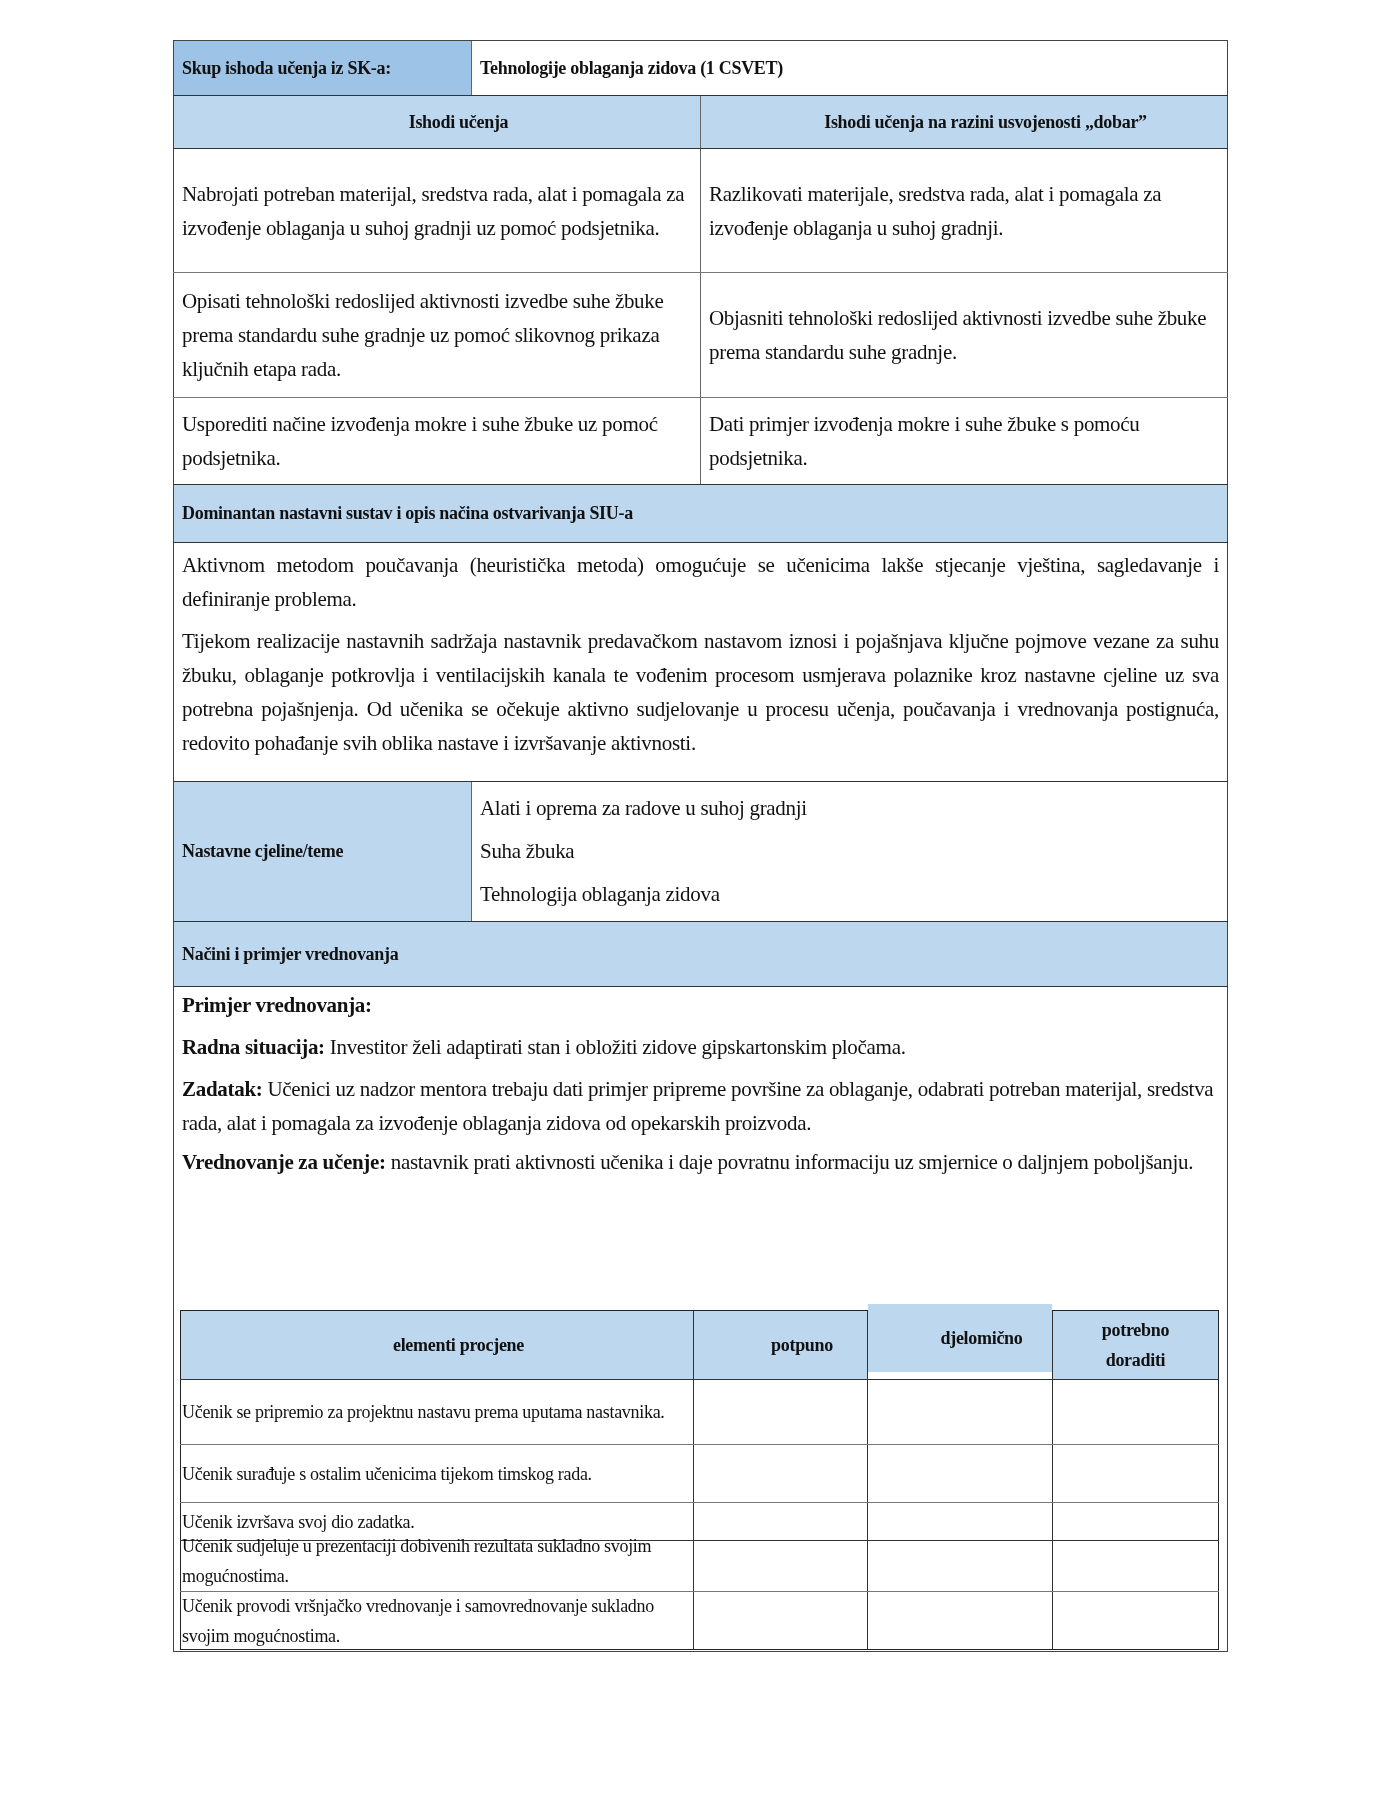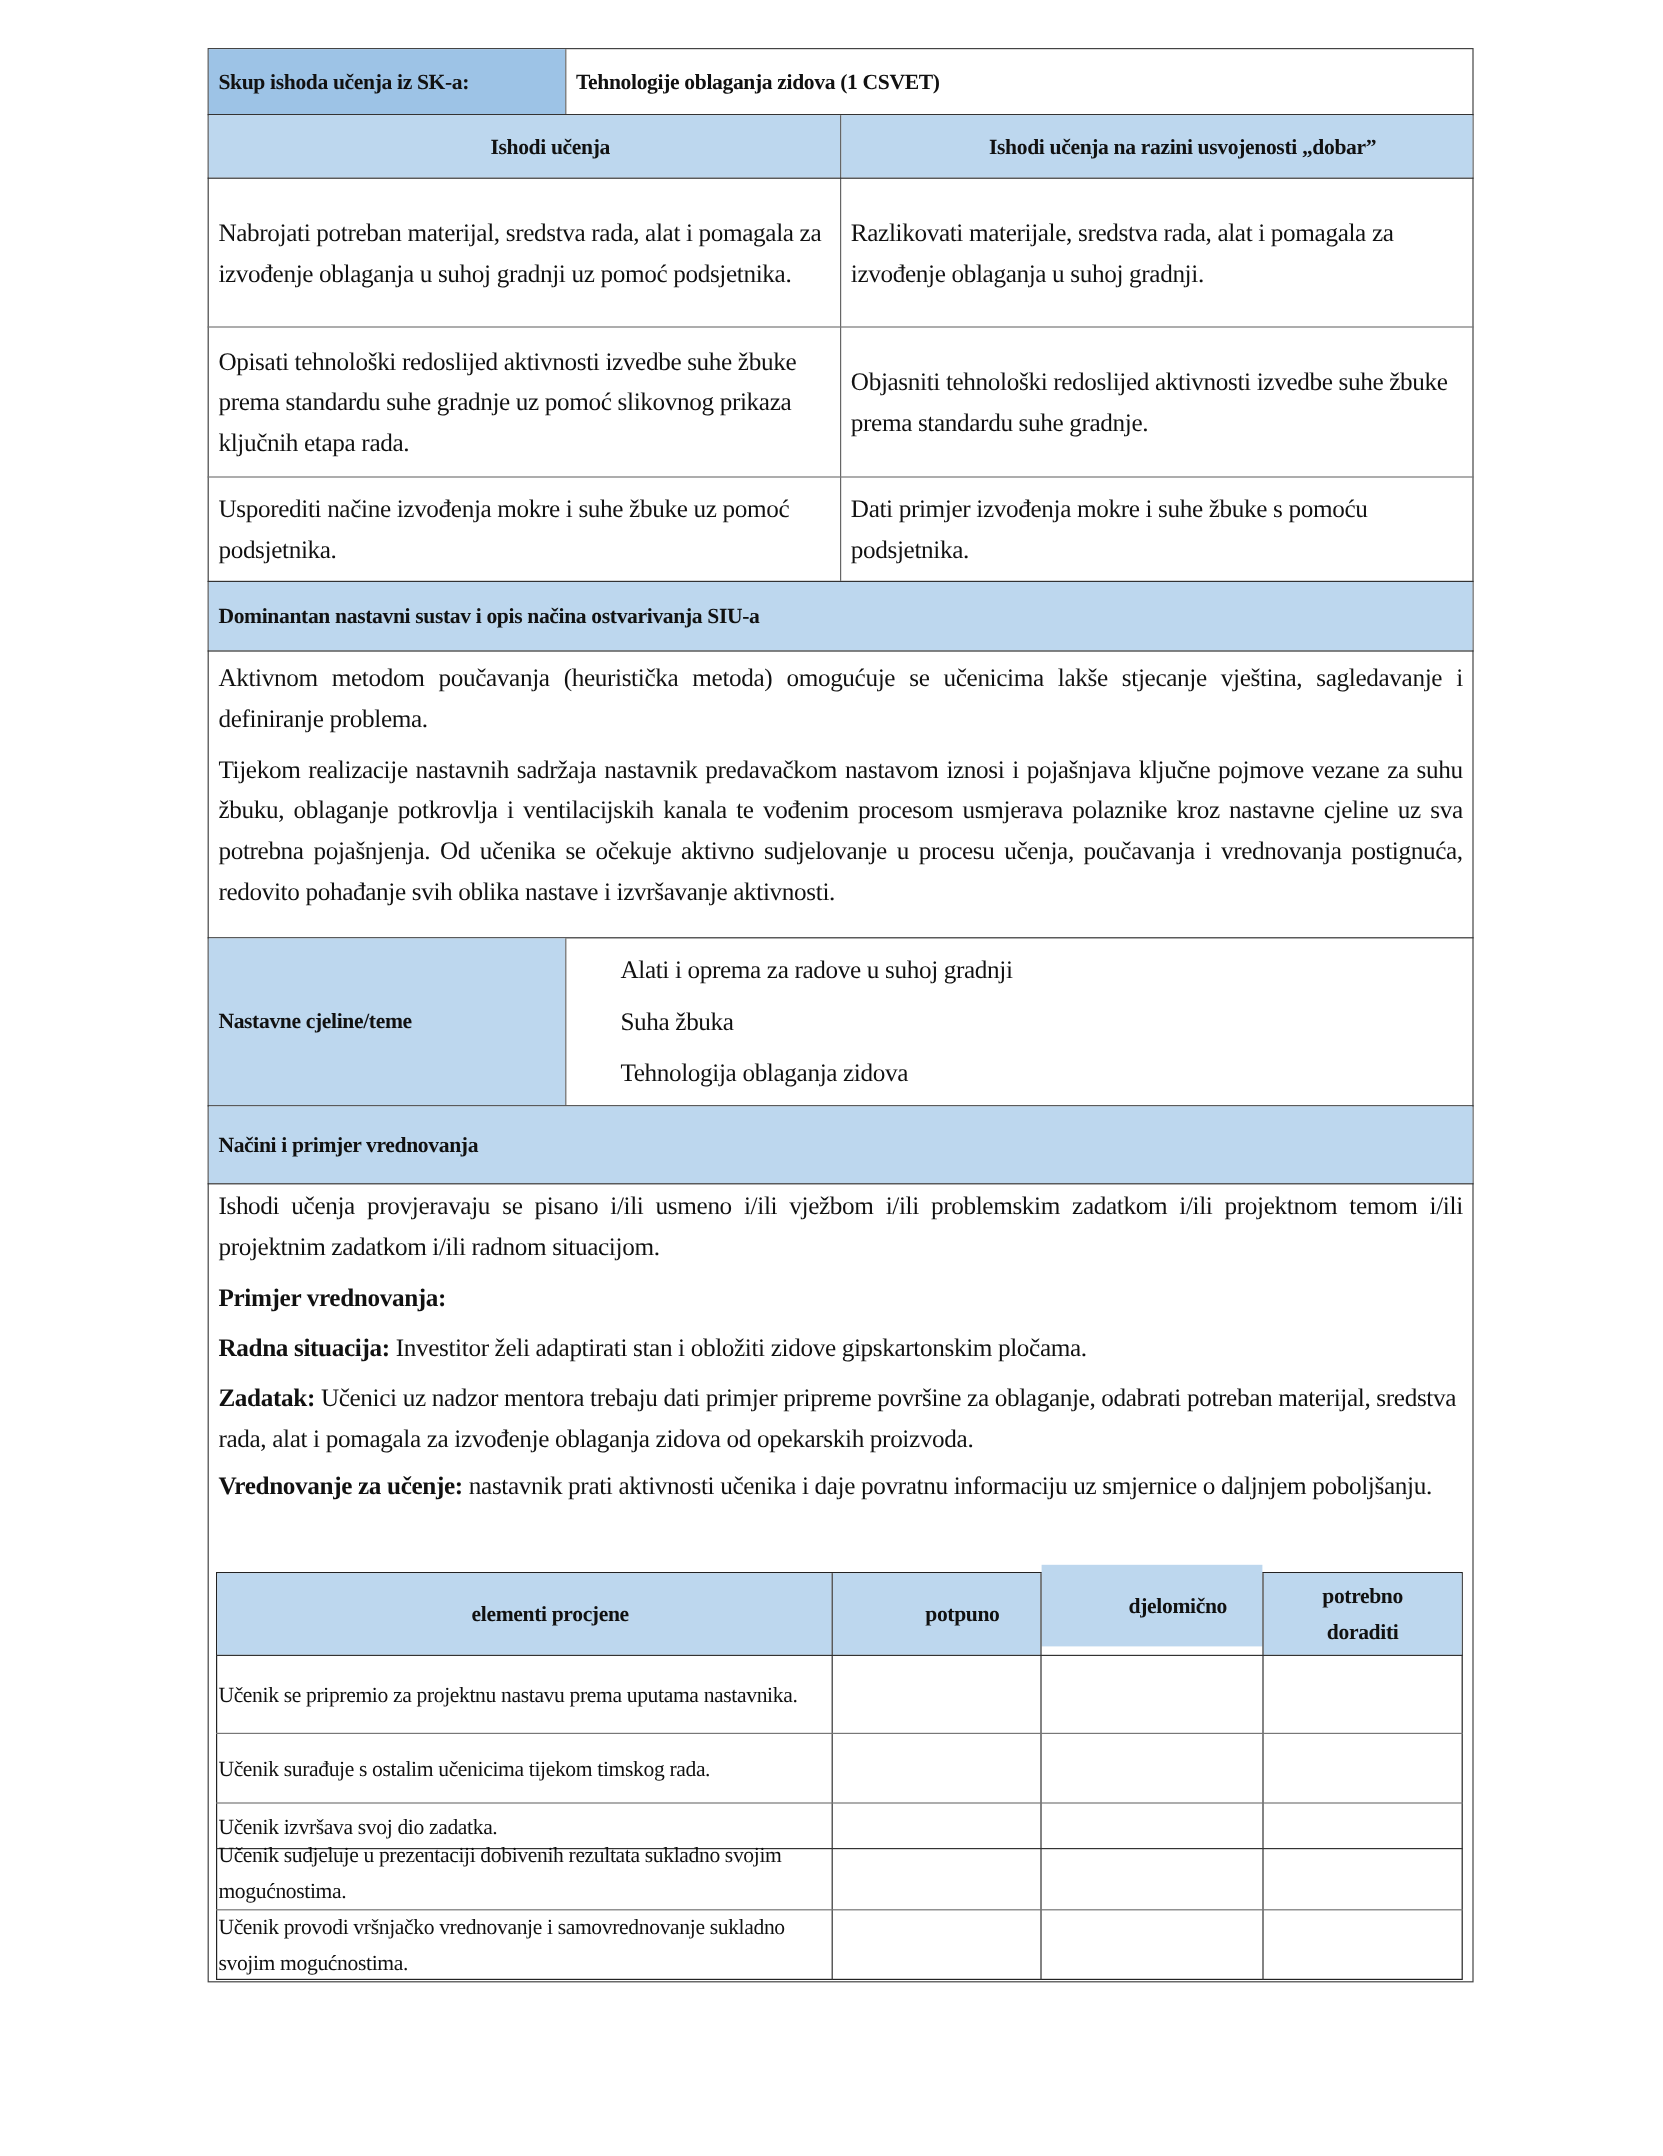--- a/index.html
+++ b/index.html
@@ -77,34 +77,33 @@
 <div class="abs t just" style="left:174px;top:548px;width:1053px;padding:0 8px;">
   <p style="margin-bottom:8px;">Aktivnom metodom poučavanja (heuristička metoda) omogućuje se učenicima lakše stjecanje vještina, sagledavanje i definiranje problema.</p>
   <p>Tijekom realizacije nastavnih sadržaja nastavnik predavačkom nastavom iznosi i pojašnjava ključne pojmove vezane za suhu žbuku, oblaganje potkrovlja i ventilacijskih kanala te vođenim procesom usmjerava polaznike kroz nastavne cjeline uz sva potrebna pojašnjenja. Od učenika se očekuje aktivno sudjelovanje u procesu učenja, poučavanja i vrednovanja postignuća, redovito pohađanje svih oblika nastave i izvršavanje aktivnosti.</p>
 </div>
 <div class="hline" style="left:173px;top:781px;width:1055px;"></div>
 
 <div class="cell blue pad th" style="left:174px;top:782px;width:297px;height:139px;">
   <span>Nastavne cjeline/teme</span>
 </div>
 <div class="vline" style="left:471px;top:782px;height:139px;"></div>
-<div class="abs t" style="left:495px;top:787px;width:755px;padding:0 22px;line-height:43px;">
+<div class="abs t" style="left:458px;top:787px;width:755px;padding:0 22px;line-height:43px;">
   <p>Alati i oprema za radove u suhoj gradnji</p>
   <p>Suha žbuka</p>
   <p>Tehnologija oblaganja zidova</p>
 </div>
 <div class="hline" style="left:173px;top:921px;width:1055px;"></div>
 
 <div class="cell blue pad th" style="left:174px;top:922px;width:1053px;height:64px;">
   <span>Načini i primjer vrednovanja</span>
 </div>
 <div class="hline" style="left:173px;top:986px;width:1055px;"></div>
 
 <div class="abs t just" style="left:174px;top:988px;width:1053px;padding:0 8px;">
-  <p style="margin-bottom:8px;">Ishodi učenja provjeravaju se pisano i/ili usmeno i/ili vježbom i/ili problemskim zadatkom i/ili projektnom temom i/ili projektnim zadatkom i/ili radnom situacijom.</p>
   <p class="b" style="margin-bottom:8px;">Primjer vrednovanja:</p>
   <p style="margin-bottom:8px;"><span class="b">Radna situacija:</span><span> Investitor želi adaptirati stan i obložiti zidove gipskartonskim pločama.</span></p>
   <p style="margin-bottom:8px;text-align:left;"><span class="b">Zadatak:</span><span> Učenici uz nadzor mentora trebaju dati primjer pripreme površine za oblaganje, odabrati potreban materijal, sredstva rada, alat i pomagala za izvođenje oblaganja zidova od opekarskih proizvoda.</span></p>
   <p style="line-height:28px;text-align:left;"><span class="b">Vrednovanje za učenje:</span><span> nastavnik prati aktivnosti učenika i daje povratnu informaciju uz smjernice o daljnjem poboljšanju.</span></p>
 </div>
 
 <div class="abs" style="left:180px;top:1310px;width:1039px;height:340px;border:1.5px solid #222;"></div>
 
 <div class="cell blue center th" style="left:181px;top:1311px;width:512px;height:68px;">
     <span>elementi procjene</span>

